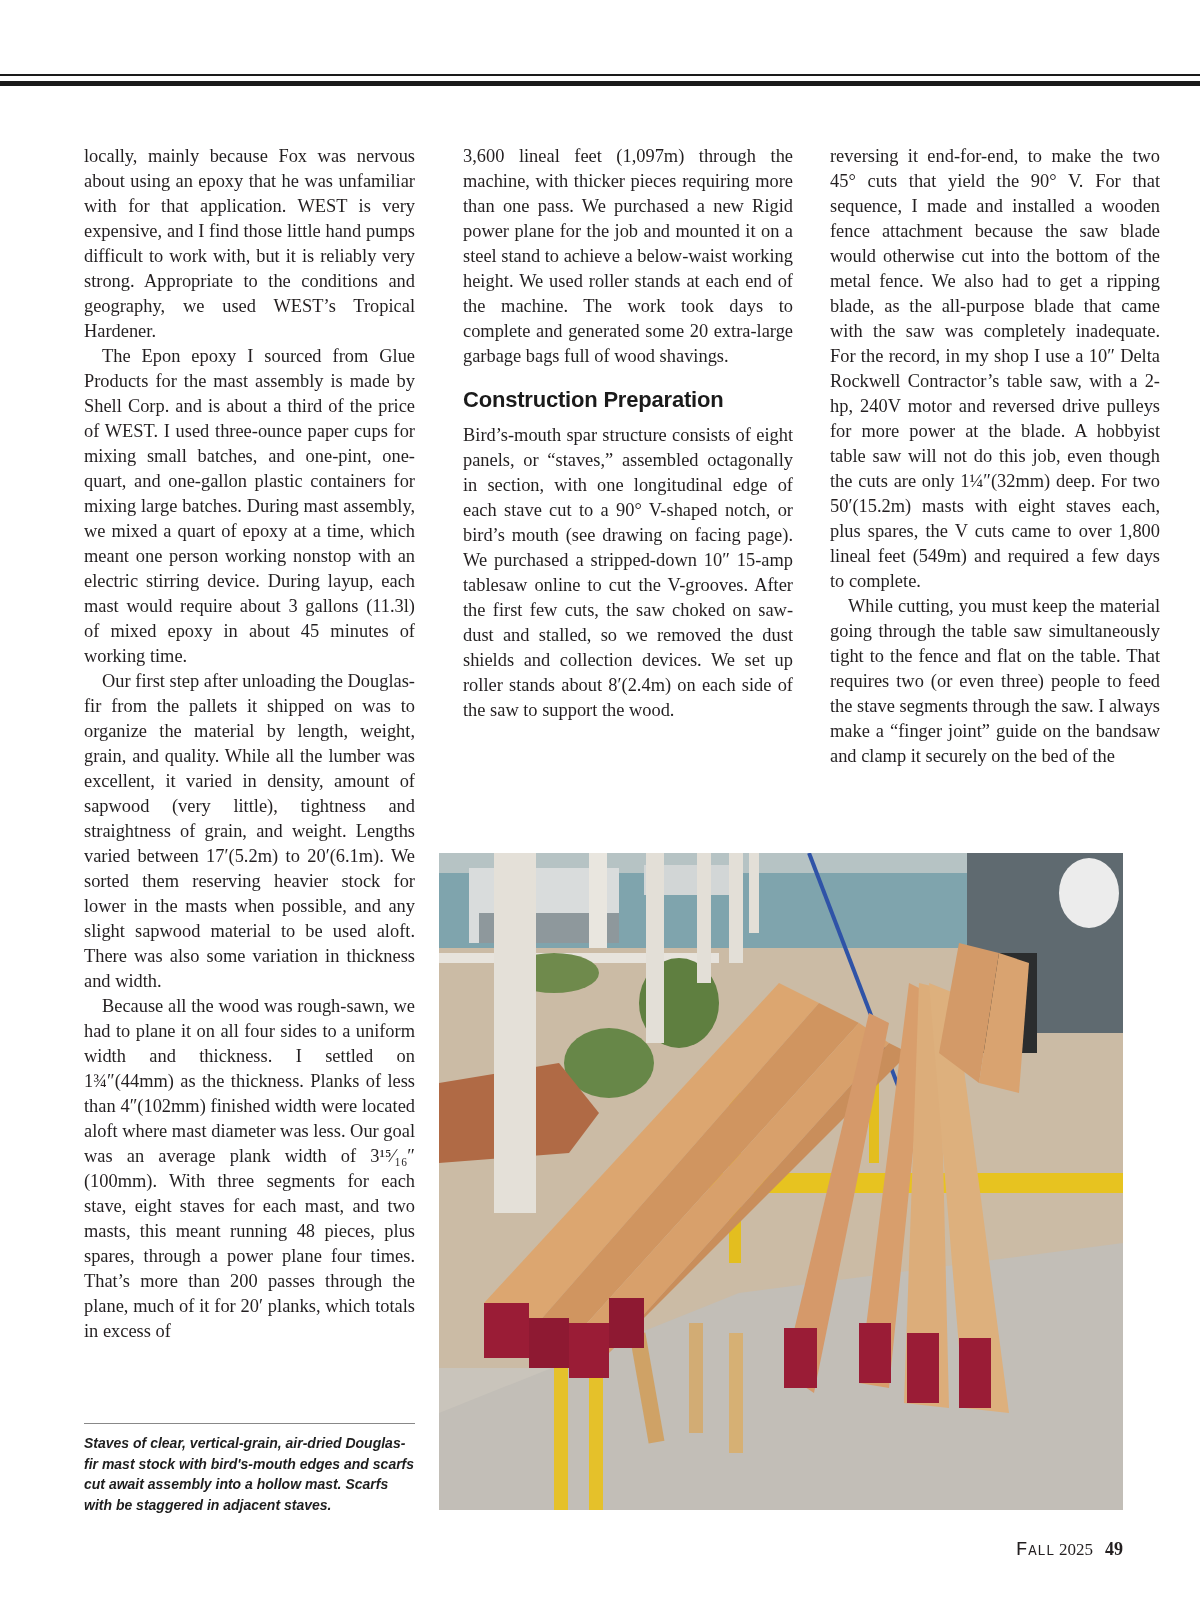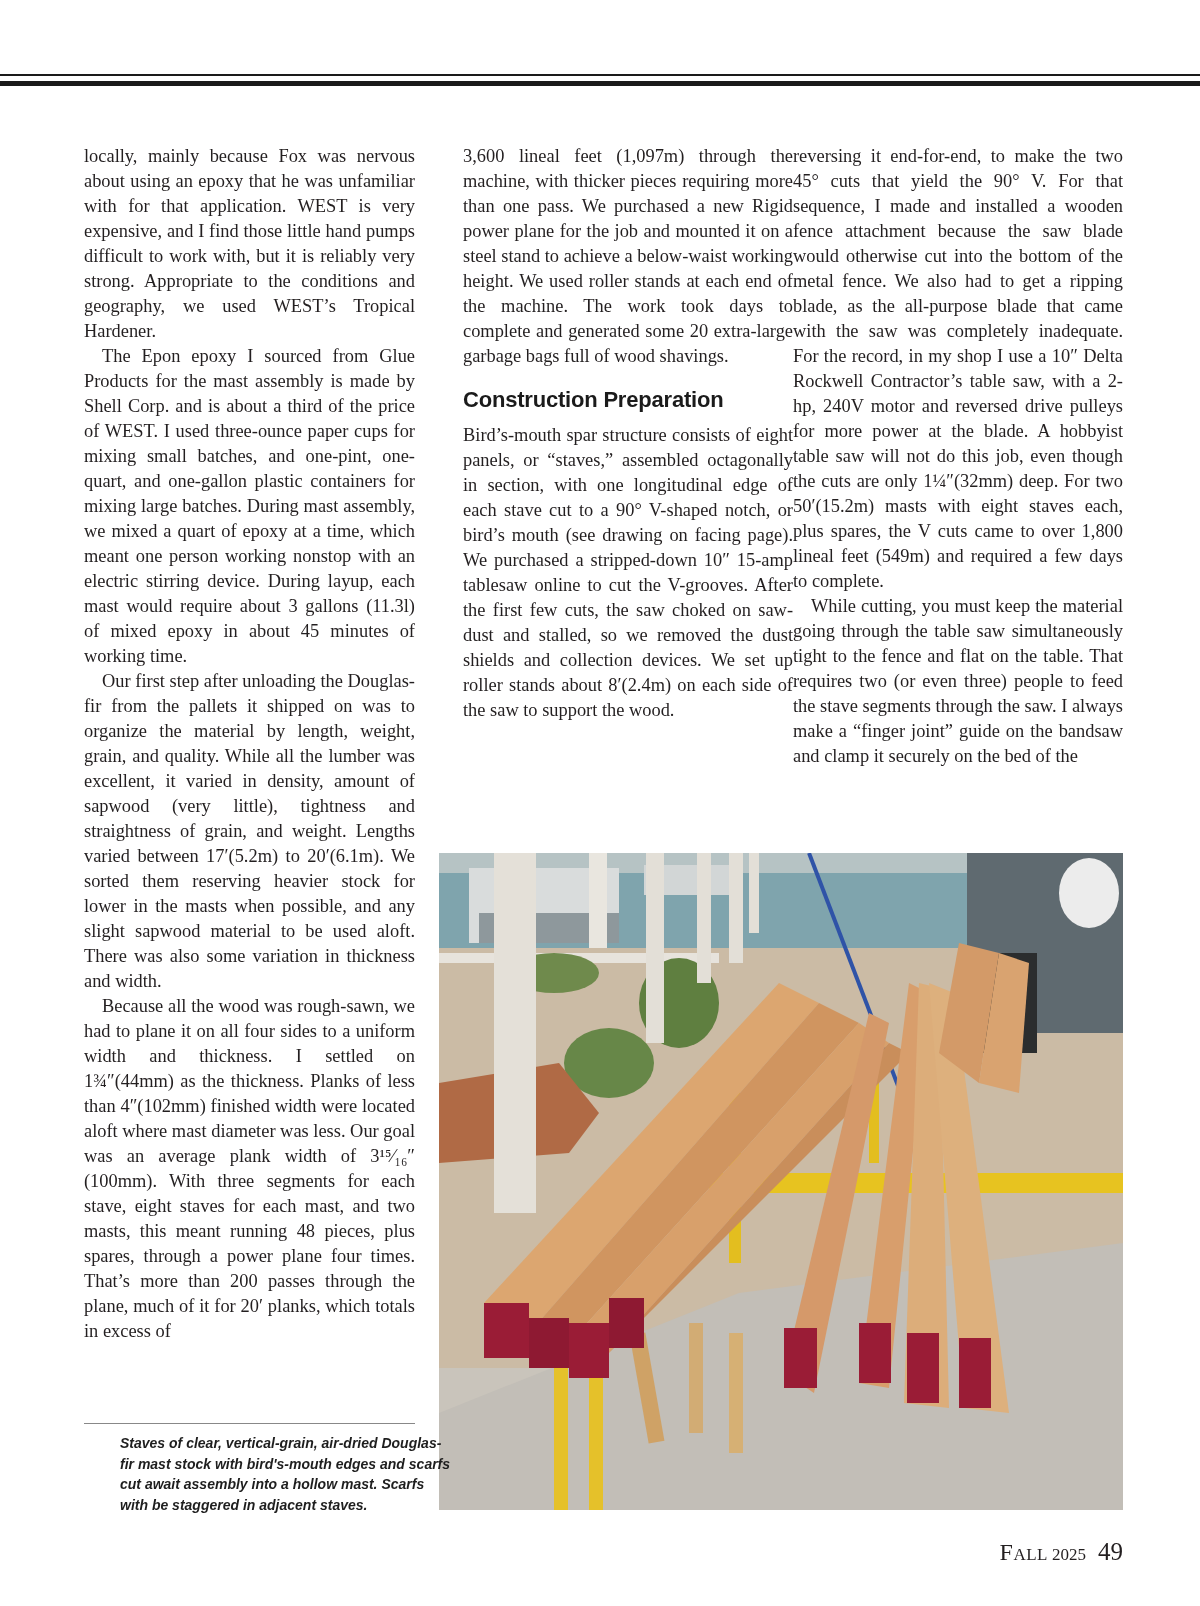--- a/index.html
+++ b/index.html
@@ -5,34 +5,34 @@
   html, body { margin: 0; padding: 0; background: #ffffff; }
   body { width: 1200px; height: 1606px; position: relative; overflow: hidden; color: #231f20; }
   .rule-thin { position: absolute; left: 0; width: 1200px; top: 74px; height: 2px; background: #1a1a1a; }
   .rule-thick { position: absolute; left: 0; width: 1200px; top: 81px; height: 5px; background: #1a1a1a; }
 
   .col { position: absolute; top: 134px; font-family: "Liberation Serif", "DejaVu Serif", serif; font-size: 18.4px; line-height: 25px; text-align: justify; }
   .col p { margin: 0; text-indent: 18px; hyphens: manual; }
   .col p.noindent { text-indent: 0; margin-top: 10px; }
   .col1 { left: 84px; width: 331px; }
   .col2 { left: 463px; width: 330px; }
-  .col3 { left: 793px; width: 330px; }
+  .col3 { left: 830px; width: 330px; }
 
   .heading { font-family: "Liberation Sans", "DejaVu Sans", sans-serif; font-weight: bold; font-size: 22px; line-height: 26px; margin: 18px 0 8px 0; text-align: left; color: #1b1b1b; letter-spacing: -0.2px; }
 
   .caption-rule { position: absolute; left: 84px; top: 1423px; width: 331px; height: 1px; background: #888; }
-  .caption { position: absolute; left: 84px; top: 1433px; width: 335px; font-family: "Liberation Sans", "DejaVu Sans", sans-serif; font-style: italic; font-weight: bold; font-size: 14px; line-height: 20.5px; color: #1e1e1e; margin-left: 36px; }
+  .caption { position: absolute; left: 84px; top: 1433px; width: 335px; font-family: "Liberation Sans", "DejaVu Sans", sans-serif; font-style: italic; font-weight: bold; font-size: 14px; line-height: 20.5px; color: #1e1e1e; }
 
   .photo { position: absolute; left: 439px; top: 853px; width: 684px; height: 657px; overflow: hidden; background: #c9c4bb; }
   .photo svg { display: block; }
 
   .folio { position: absolute; right: 77px; top: 1538px; font-family: "Liberation Serif", "DejaVu Serif", serif; color: #231f20; }
-  .folio .season { font-size: 24px; font-variant: small-caps; letter-spacing: 0.5px; }
+  .folio .season { font-size: 20px; font-variant: small-caps; letter-spacing: 0.5px; font-family: Liberation Mono, monospace; }
   .folio .year { font-size: 17px; margin-left: 4px; }
-  .folio .pagenum { font-size: 25px; font-weight: normal; margin-left: 12px; }
+  .folio .pagenum { font-size: 18px; font-weight: bold; margin-left: 12px; }
 </style>
 </head>
 <body>
 
 <div class="rule-thin"></div>
 <div class="rule-thick"></div>
 
 <div class="col col1">
   <p class="noindent">locally, mainly because Fox was nervous about using an epoxy that he was unfa­miliar with for that application. WEST is very expensive, and I find those little hand pumps difficult to work with, but it is reliably very strong. Appropriate to the conditions and geography, we used WEST’s Tropical Hardener.</p>
   <p>The Epon epoxy I sourced from Glue Products for the mast assembly is made by Shell Corp. and is about a third of the price of WEST. I used three-ounce paper cups for mixing small batches, and one-pint, one-quart, and one-gallon plastic containers for mixing large batches. During mast assembly, we mixed a quart of epoxy at a time, which meant one person working nonstop with an electric stirring device. During layup, each mast would require about 3 gallons (11.3l) of mixed epoxy in about 45 min­utes of working time.</p>

